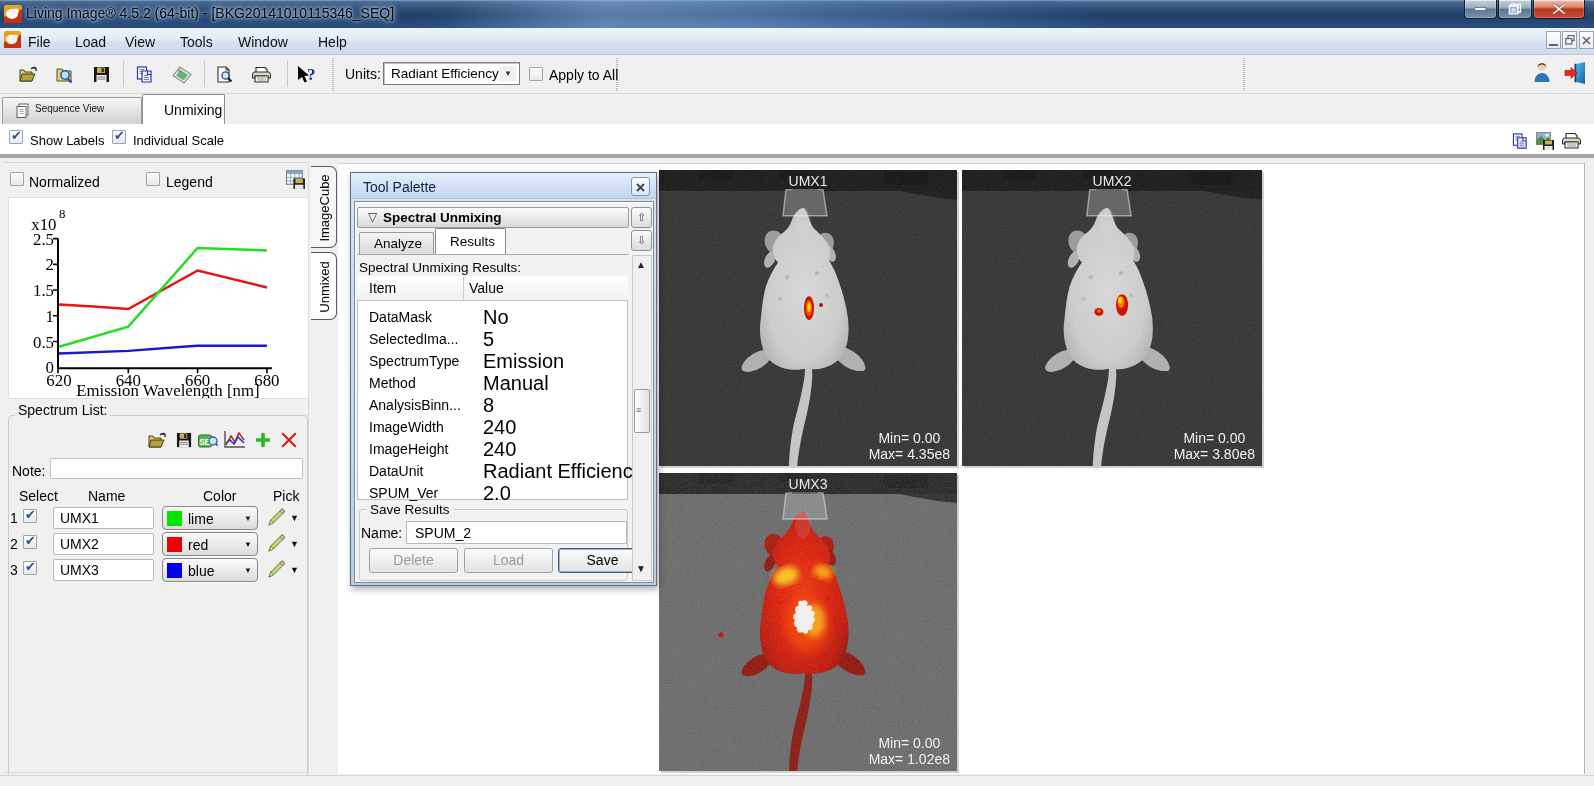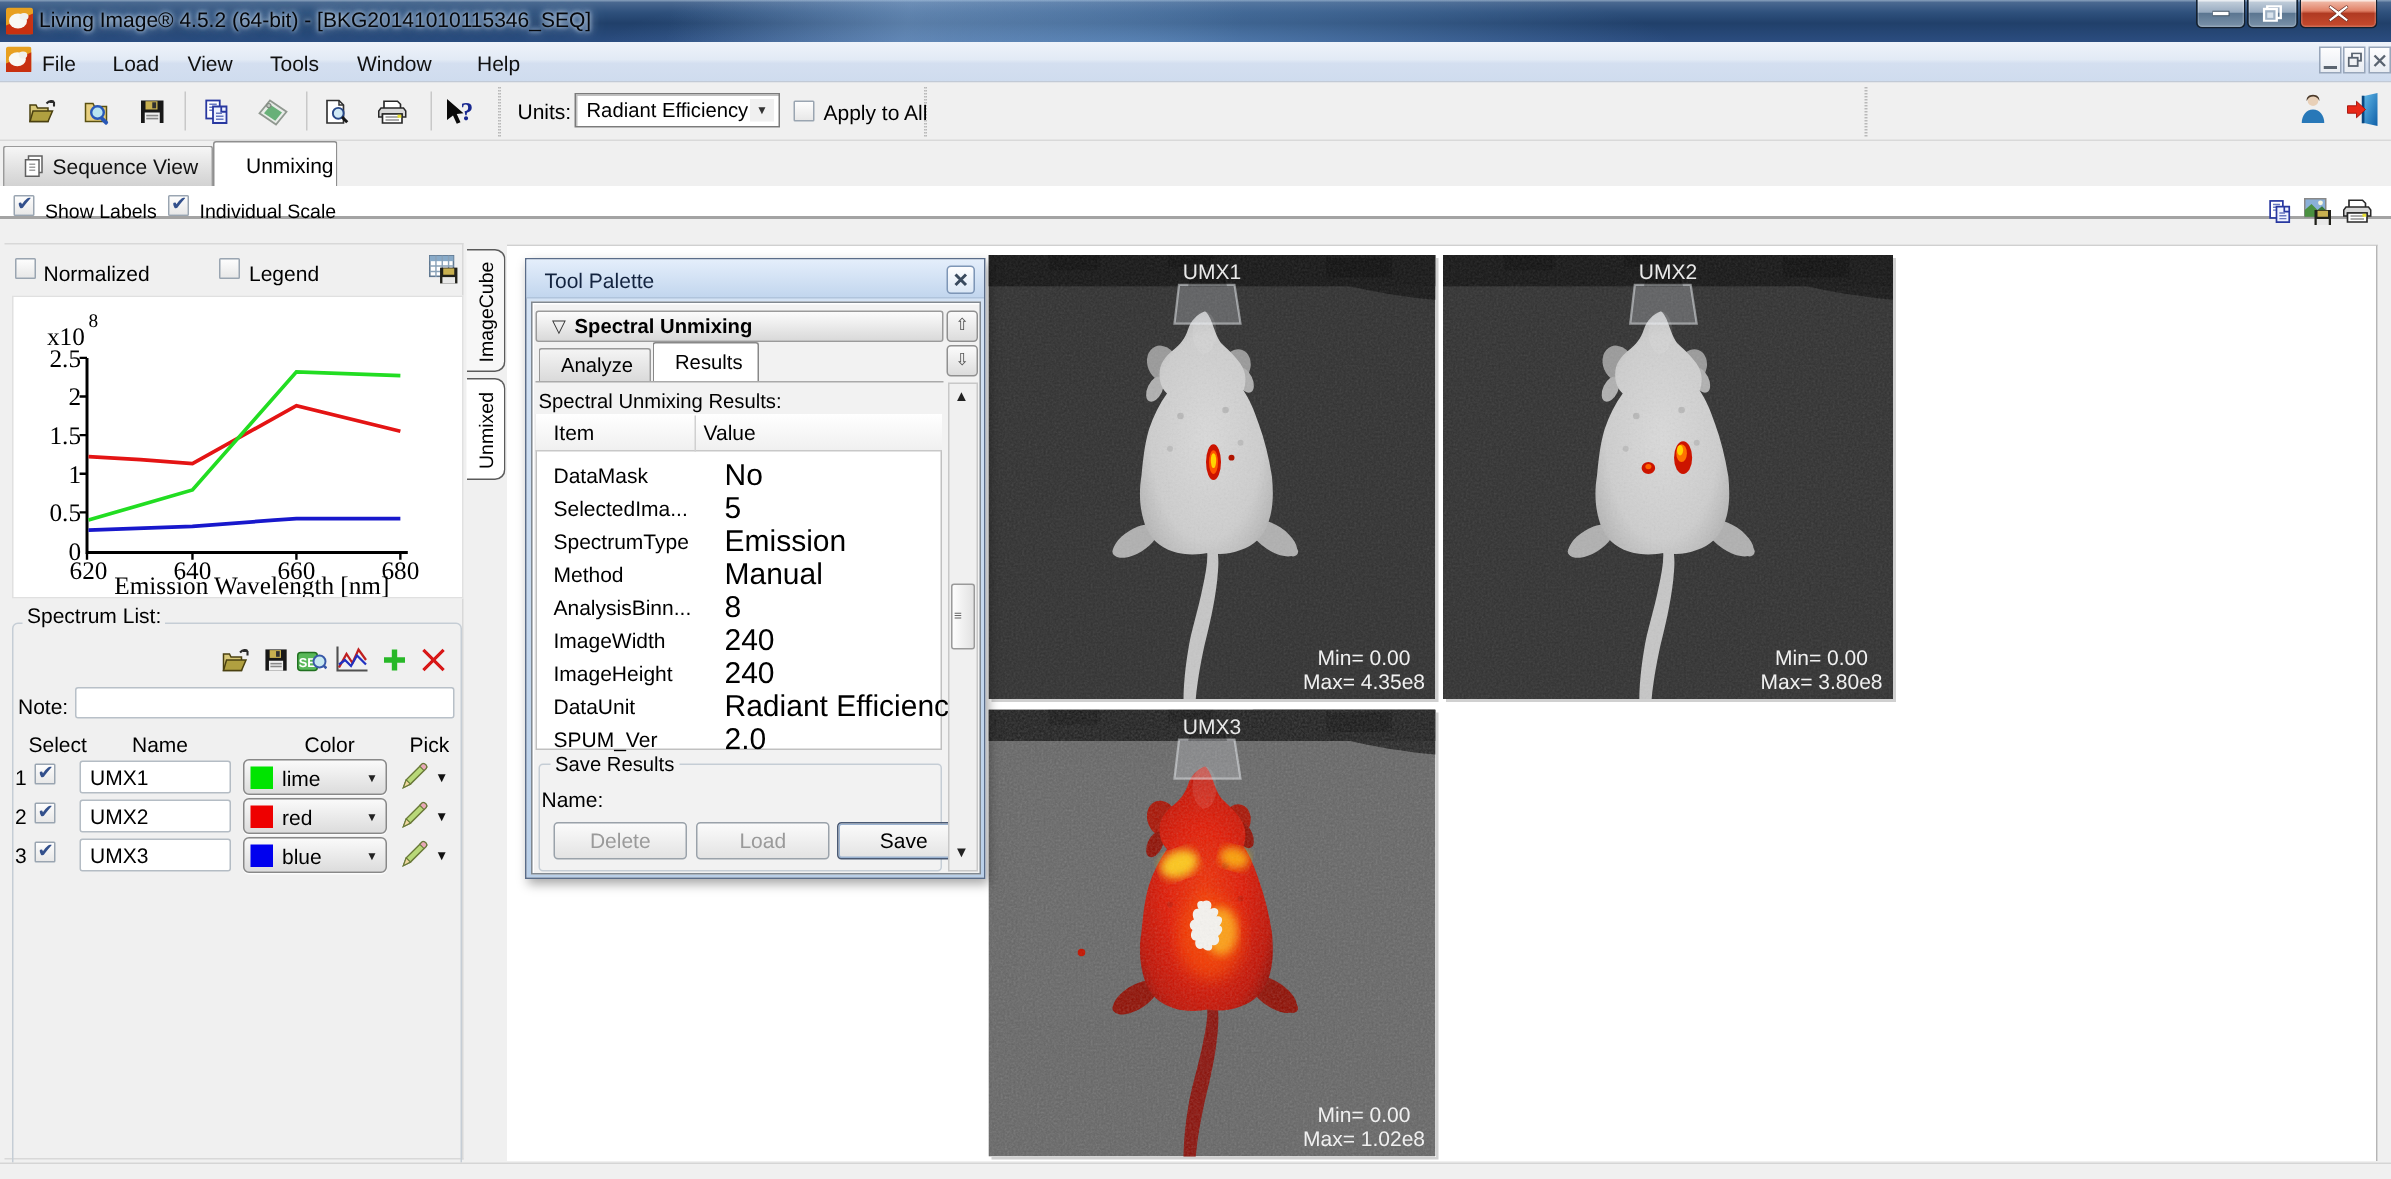--- a/index.html
+++ b/index.html
@@ -28,25 +28,25 @@
 .ticon{position:absolute;top:66px}
 #unitslbl{position:absolute;left:345px;top:66px;font-size:14px;color:#000}
 #unitscombo{position:absolute;left:383px;top:62px;width:137px;height:23px;background:#fff;
  border:1px solid #7b7b7b;box-shadow:inset 1px 1px 0 #c0c0c0;font-size:13.5px;color:#000;line-height:21px;padding-left:7px}
 #unitscombo .arr{position:absolute;right:3px;top:3px;width:16px;height:15px;background:#f0f0f0;text-align:center;line-height:15px;font-size:8px;color:#333}
 #applycb{position:absolute;left:529px;top:67px}
 #applylbl{position:absolute;left:549px;top:67px;font-size:14px;color:#000}
 .cb{width:14px;height:14px;background:linear-gradient(180deg,#fdfdfd,#e8e8e8);border:1px solid #9aa5b1;position:absolute;border-radius:1px}
 .cb.chk:after{content:"\2714";position:absolute;left:1px;top:-3px;font-size:13px;color:#33508c}
 #tabrow{position:absolute;left:0;top:94px;width:1594px;height:30px;background:#f0f0f0}
-#tab1{position:absolute;left:2px;top:3px;width:140px;height:27px;background:linear-gradient(180deg,#f6f6f6,#dcdcdc 70%,#d2d2d2);border:1px solid #9a9a9a;border-bottom:none;border-radius:2px 2px 0 0;font-size:14px;color:#111}
+#tab1{position:absolute;left:2px;top:3px;width:140px;height:27px;background:linear-gradient(180deg,#f6f6f6,#dcdcdc 70%,#d2d2d2);border:1px solid #9a9a9a;border-bottom:none;border-radius:2px 2px 0 0;font-size:10px;color:#111}
 #tab1 span{position:absolute;left:32px;top:5px}
 #tab2{position:absolute;left:142px;top:0px;width:83px;height:31px;background:#fff;border:1px solid #8f8f8f;border-bottom:none;border-radius:2px 2px 0 0;font-size:14px;color:#000}
 #tab2 span{position:absolute;left:21px;top:7px}
-#labelsrow{position:absolute;left:0;top:124px;width:1594px;height:22px;background:#fff;border-bottom:2px solid #a3a3a3}
+#labelsrow{position:absolute;left:0;top:124px;width:1594px;height:34px;background:#fff;border-bottom:4px solid #a3a3a3}
 #lr_t1{position:absolute;left:30px;top:9px;font-size:13px}
 #lr_t2{position:absolute;left:133px;top:9px;font-size:13px}
 #content{position:absolute;left:0;top:158px;width:1594px;height:617px;background:#f0f0f0}
 #imgarea{position:absolute;left:338px;top:5px;width:1247px;height:611px;background:#fff;border-right:1px solid #b5b5b5;border-top:1px solid #d0d0d0}
 .mimg{position:absolute;box-shadow:2px 2px 0 rgba(170,170,170,.55)}
 .mlabel{position:absolute;top:3px;width:100%;text-align:center;color:#e8e8e8;font-size:14px}
 .minmax{position:absolute;right:7px;bottom:4px;text-align:center;color:#f0f0f0;font-size:14px;line-height:16px}
 #bottomstrip{position:absolute;left:0;top:775px;width:1594px;height:11px;background:#f0f0f0;border-top:1px solid #d5d5d5}
 .specrow{position:absolute;left:0;width:306px;height:26px}
 .ninput{position:absolute;left:53px;top:1px;width:101px;height:22px;background:#fff;border:1px solid #b4bcc4;border-radius:2px;font-size:14px;padding:2px 0 0 6px}
@@ -478,20 +478,21 @@
  <div class="abs" style="left:6px;top:103px;width:271px;height:224px;background:#fff;border:1px solid #c0c0c0"></div>
  <div class="abs" style="left:6px;top:103px;width:271px;height:25px;background:linear-gradient(180deg,#fff,#f0f0f0);border-bottom:1px solid #c8c8c8"></div>
  <div class="abs" style="left:112px;top:104px;width:1px;height:24px;background:#d0d0d0"></div>
  <span class="abs" style="left:18px;top:107px;font-size:14px">Item</span>
  <span class="abs" style="left:118px;top:107px;font-size:14px">Value</span>
  <div class="abs" id="ptable" style="left:18px;top:133px;font-size:14px;line-height:22px;color:#000">DataMask<br>SelectedIma...<br>SpectrumType<br>Method<br>AnalysisBinn...<br>ImageWidth<br>ImageHeight<br>DataUnit<br>SPUM_Ver</div>
  <div class="abs" style="left:132px;top:133px;font-size:20px;line-height:22px;color:#000">No<br>5<br>Emission<br>Manual<br>8<br>240<br>240<br>Radiant Efficiency<br>2.0</div>
  <div class="abs" style="left:8px;top:336px;width:269px;height:72px;border:1px solid #c5cdd5;border-radius:3px"></div>
  <span class="abs" style="left:16px;top:329px;background:#f2f2f2;padding:0 3px;font-size:13.5px">Save Results</span>
  <span class="abs" style="left:10px;top:352px;font-size:14px">Name:</span>
+ <div class="abs" style="left:55px;top:348px;width:221px;height:23px;background:#fff;border:1px solid #b0b8c0;font-size:14px;padding:3px 0 0 8px">SPUM_2</div>
  <div class="pbtn" style="left:18px;color:#9a9a9a">Delete</div>
  <div class="pbtn" style="left:113px;color:#9a9a9a">Load</div>
  <div class="pbtn" style="left:207px;border-color:#4a5a74;box-shadow:inset 0 0 0 1px #9ab2d0;color:#000">Save</div>
  <div class="abs" style="left:281px;top:82px;width:20px;height:326px;background:#f0f0f0;border:1px solid #c8c8c8"></div>
  <span class="abs" style="left:285px;top:86px;font-size:10px;color:#222">▲</span>
  <div class="abs" style="left:283px;top:216px;width:16px;height:44px;background:linear-gradient(90deg,#fdfdfd,#e2e2e2);border:1px solid #9a9a9a;border-radius:2px"></div>
  <span class="abs" style="left:285px;top:232px;font-size:9px;color:#666">≡</span>
  <span class="abs" style="left:285px;top:390px;font-size:10px;color:#222">▼</span>
 </div>
 </div>

